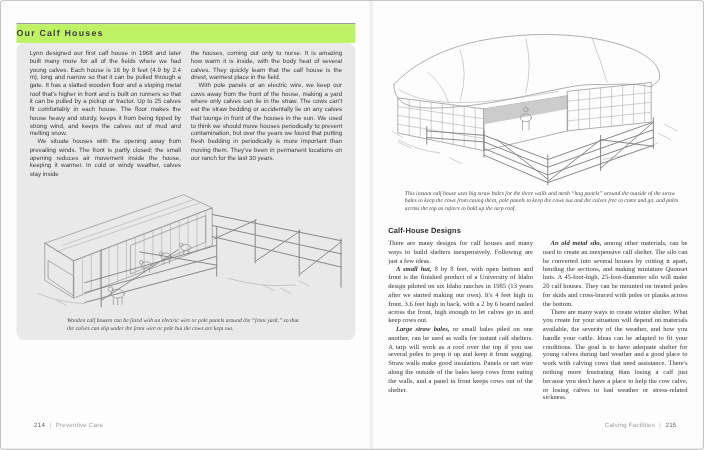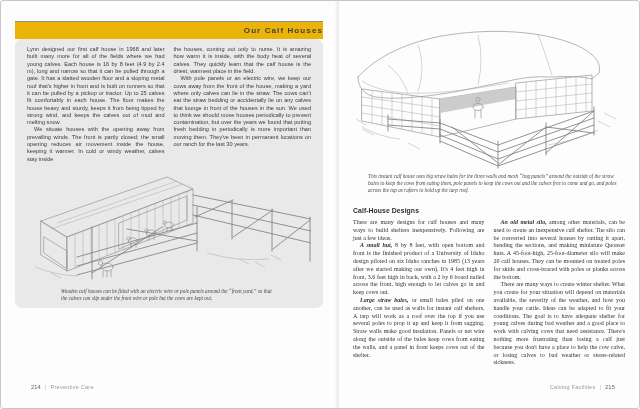--- a/index.html
+++ b/index.html
@@ -13,21 +13,21 @@
     position: absolute; left: 334px; top: 0; width: 5px; height: 100%;
     background: linear-gradient(90deg, rgba(0,0,0,0) 0%, rgba(0,0,0,0.07) 50%, rgba(0,0,0,0) 100%);
   }
   .page { position: absolute; top: 0; height: 100%; }
   .page-left  { left: 0; width: 336px; }
   .page-right { left: 337px; width: 303px; }
 
   
   .sidebar { position: absolute; left: 14px; top: 20px; width: 308px; border-top: 1px solid #8f8f8f; }
   .sidebar-title {
-    height: 17px; line-height: 17px; text-align: right; background: #eab308;
+    height: 17px; line-height: 17px; text-align: left; background: #bef264;
     font-size: 8px; font-weight: bold; letter-spacing: 1.1px; color: #3f3f3f;
   }
   .sidebar-body { background: #e9e9e9; border-radius: 7px; padding: 7px 12px 6px; }
   .cols { display: flex; gap: 9px; }
   .col { flex: 1; }
   .col p {
     font-size: 5.6px; line-height: 1.31; text-align: justify; color: #3b3b3b;
     text-indent: 7px;
   }
   .col p.noindent { text-indent: 0; }

